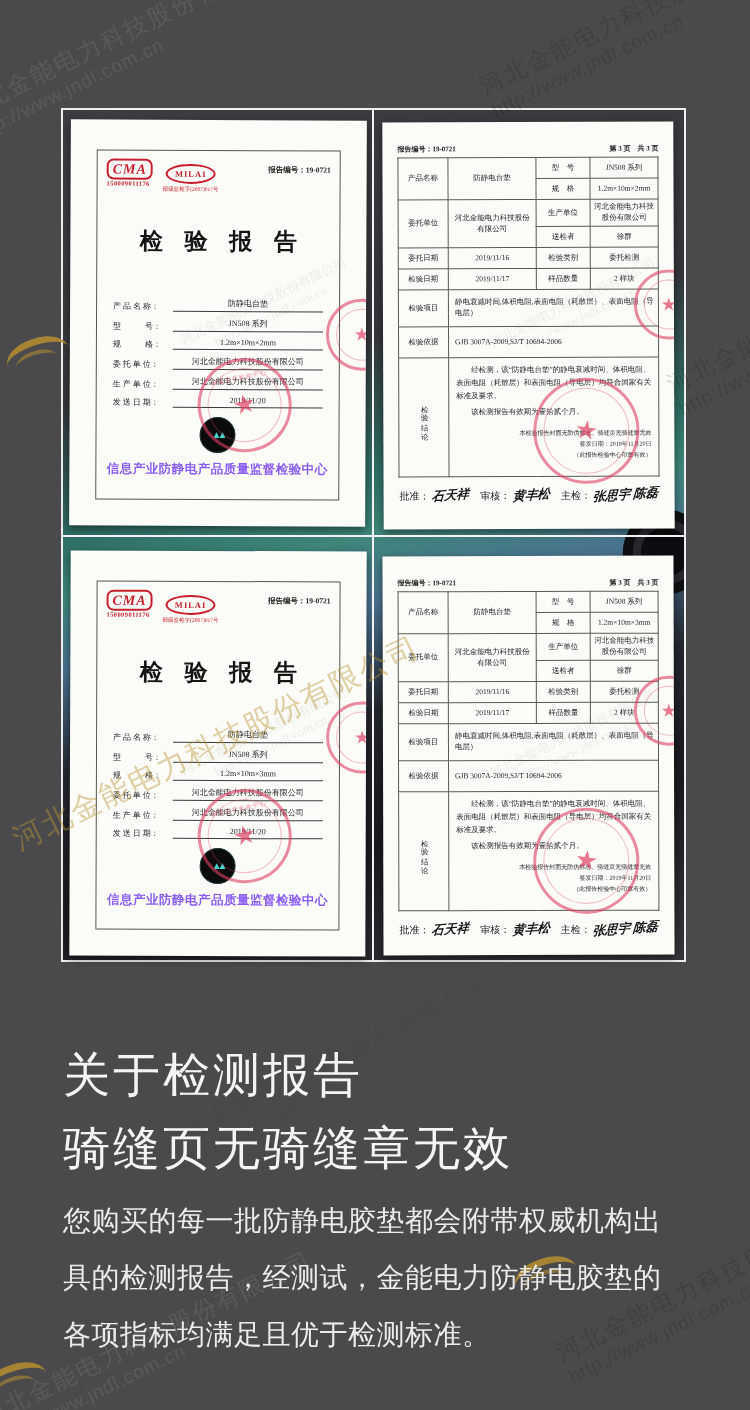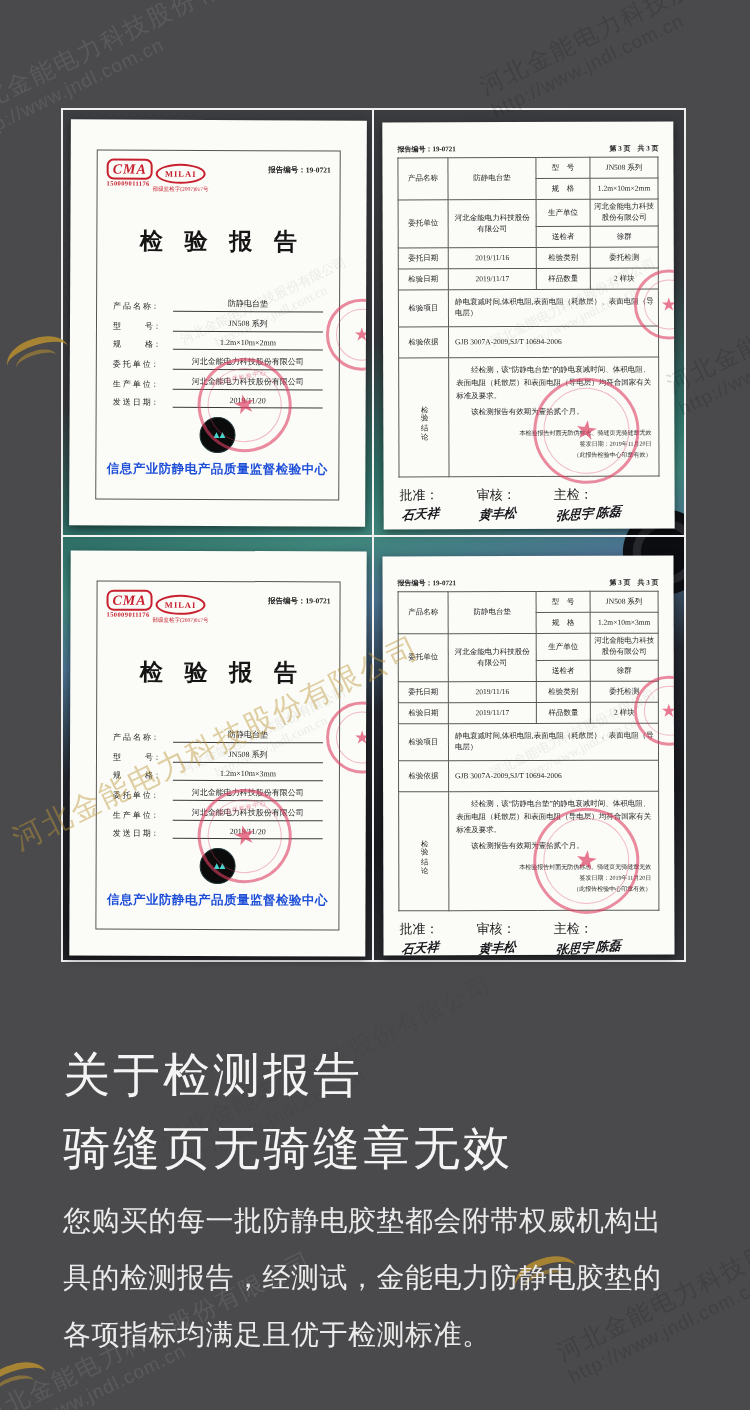--- a/index.html
+++ b/index.html
@@ -39,56 +39,56 @@
   
   .stamp{position:absolute;border-radius:50%;border:3px solid rgba(222,64,98,.6);
     display:flex;align-items:center;justify-content:center;z-index:8;}
   .stamp::after{content:"";position:absolute;inset:7px;border:1px solid rgba(222,64,98,.35);border-radius:50%;}
   .stamp .star{color:rgba(222,64,98,.7);font-size:26px;line-height:1;}
   .stamp .ring-text{position:absolute;top:12px;left:0;right:0;text-align:center;
     font-size:6px;color:rgba(222,64,98,.55);letter-spacing:1px;}
   
   .cover-inner{position:absolute;left:26px;right:26px;top:30px;bottom:26px;
     border:1px solid #56564f;padding:9px 9px 0;box-sizing:border-box;z-index:6;}
-  .logo-row{display:flex;align-items:flex-start;}
+  .logo-row{display:flex;align-items:flex-start;gap:10px;}
   .cma-box{color:#c8202f;border:2px solid #c8202f;border-radius:7px;
     font-style:italic;font-weight:bold;font-size:14px;padding:1px 4px;letter-spacing:1px;}
   .cma-num{font-size:6.5px;color:#c8202f;font-weight:bold;margin-top:2px;letter-spacing:.4px;}
   .milai-col{text-align:center;margin-top:3px;}
   .milai-oval{display:inline-block;border:2px solid #c8202f;border-radius:50%;
     color:#c8202f;font-weight:bold;font-size:8.5px;padding:3px 7px;letter-spacing:1px;}
   .milai-cap{font-size:5.5px;color:#c8202f;margin-top:2px;}
   .cover-repno{margin-left:auto;font-weight:bold;font-size:7.5px;padding-top:5px;}
   .cover-title{text-align:center;margin-top:33px;font-weight:bold;font-size:23px;
     color:#151515;letter-spacing:8px;text-indent:8px;}
   .fields{margin:41px auto 8px;width:210px;}
   .field-row{display:flex;align-items:flex-end;margin-bottom:6.5px;}
   .f-label{font-size:8px;width:60px;white-space:pre;color:#1d1d1d;}
   .f-value{flex:1;text-align:center;font-size:8px;color:#1d1d1d;
     border-bottom:1px solid #3b3b3b;padding-bottom:1.5px;min-height:9px;}
   .emblem{width:34px;height:34px;border-radius:50%;background:#0b0b0c;margin:9px auto 0;
     display:flex;align-items:center;justify-content:center;border:1px solid #1e3535;}
   .emblem-mountain{color:#45d6cf;font-size:10px;line-height:1;letter-spacing:-4px;}
   .emblem-mountain::before{content:"▲▲";}
-  .org-line{text-align:center;font-weight:bold;font-size:12.5px;color:#1d4ed8;
+  .org-line{text-align:center;font-weight:bold;font-size:12.5px;color:#8b5cf6;
     margin-top:8px;letter-spacing:.5px;}
   
   .report-inner{position:absolute;inset:0;padding:22px 15px 0;box-sizing:border-box;z-index:6;}
   .rep-head{display:flex;justify-content:space-between;font-weight:bold;font-size:7px;margin-bottom:3px;}
   table.rep{width:100%;border-collapse:collapse;table-layout:fixed;
     font-size:7.5px;color:#1d1d1d;}
   table.rep td{border:1px solid #5a5a55;padding:2px 3px;text-align:center;vertical-align:middle;
     word-break:break-all;line-height:1.45;}
   .h18 td{height:16px;} .h24{height:22px;} .h34{height:32px;} .h30{height:26px;} .h112{height:108px;border-radius:15px;}
   .concl-cell{text-align:left !important;vertical-align:top !important;padding:5px 7px !important;}
   .concl-cell p{margin:0 0 3px;text-indent:2em;line-height:1.75;}
   .notes{text-align:right;font-size:6px;line-height:1.9;margin-top:9px;color:#2a2a2a;}
   .vert{writing-mode:vertical-lr;letter-spacing:9px;display:inline-block;margin-top:4px;}
   .sig-row{display:flex;justify-content:space-between;margin-top:8px;align-items:baseline;padding:0 1px;}
-  .sig-label{font-size:13px;color:#222;}
+  .sig-label{font-size:10px;color:#222;}
   .sig-name{font-style:italic;font-weight:bold;font-size:12.5px;color:#17171c;
     display:inline-block;transform:rotate(-4deg) skewX(-8deg);margin-left:2px;white-space:nowrap;}
   
   .section-heading{position:absolute;left:63px;top:1038px;color:#f4f4f4;z-index:45;
     font-size:47px;line-height:73px;letter-spacing:3px;}
   .section-body{position:absolute;left:63px;top:1192px;width:620px;color:#ebebeb;z-index:45;
     font-size:28px;line-height:57px;letter-spacing:.5px;}
 </style>
 </head>
 <body>

